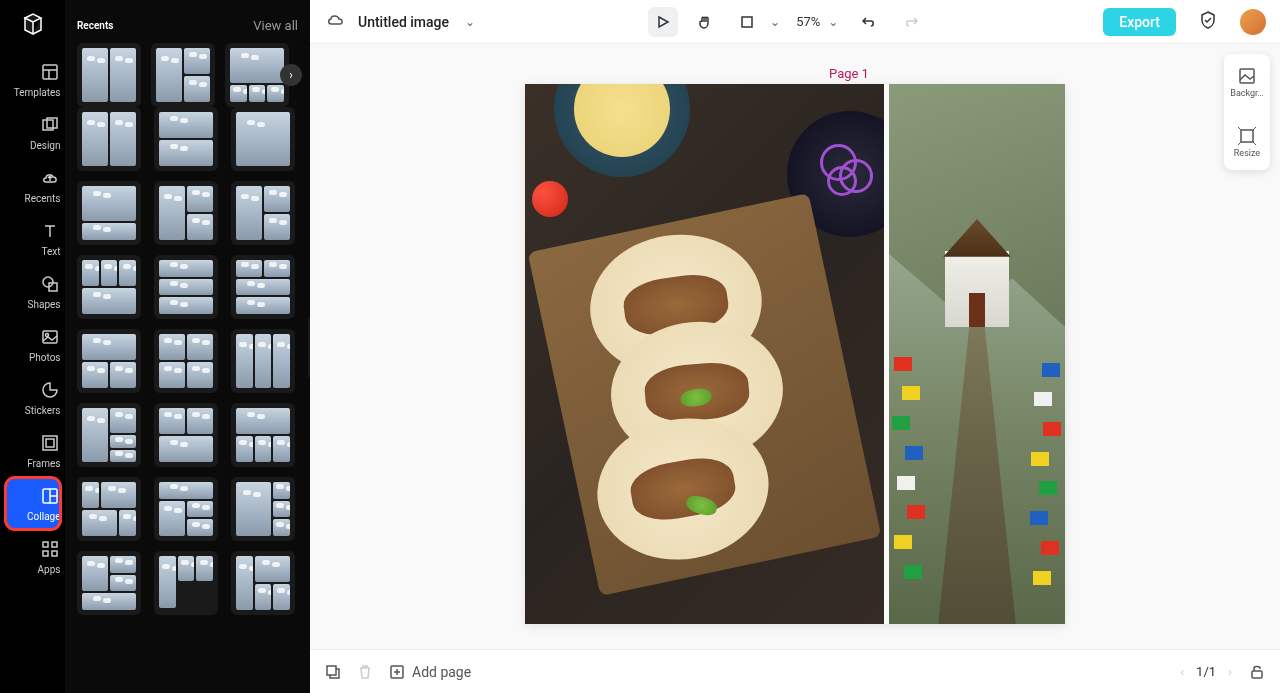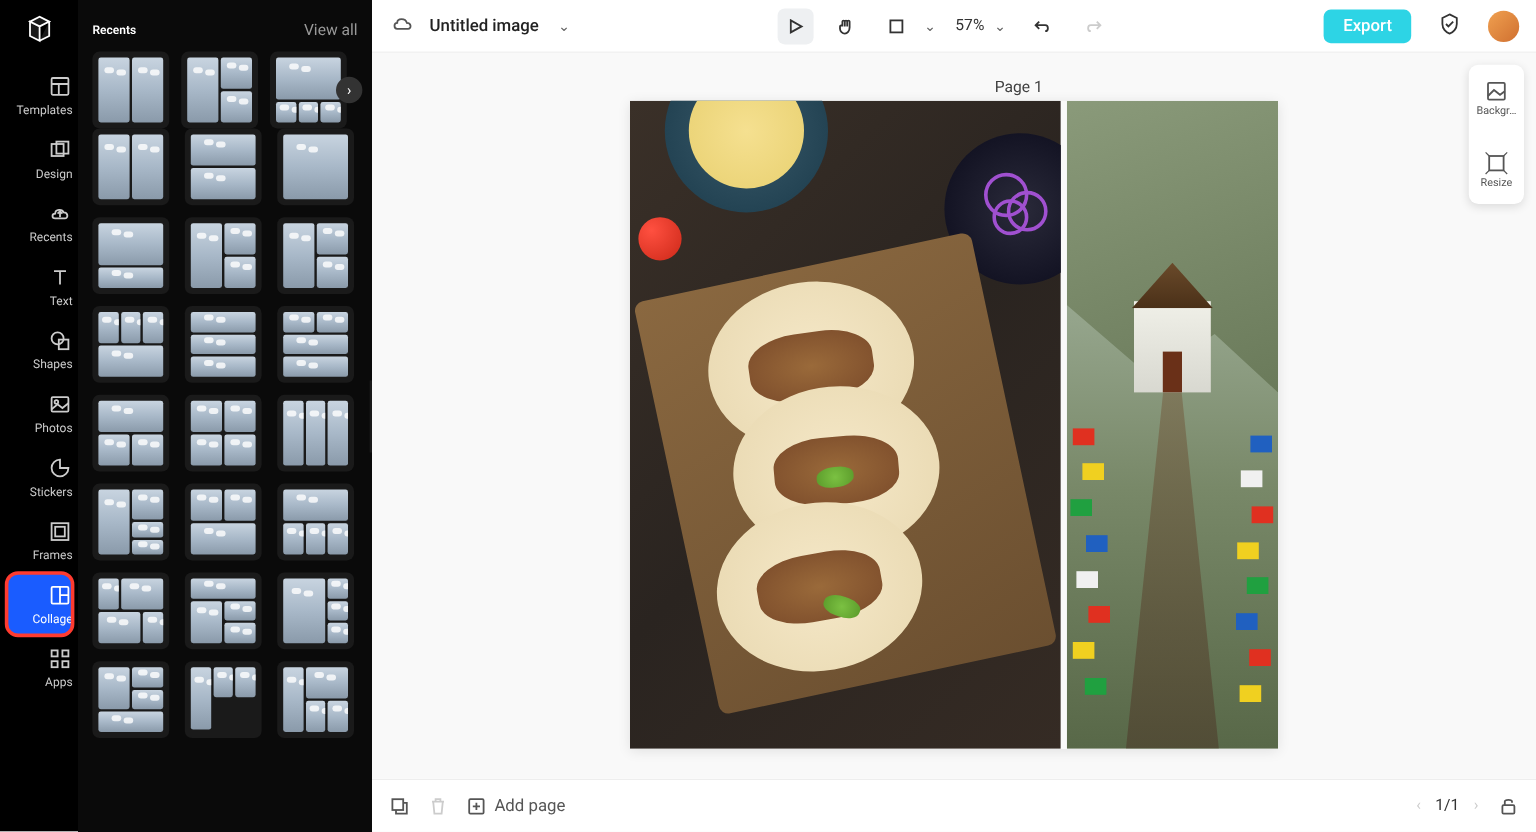--- a/index.html
+++ b/index.html
@@ -37,21 +37,21 @@
 .tb-btn { width: 30px; height: 30px; display: flex; align-items: center; justify-content: center; border-radius: 6px; cursor: pointer; color: #333; }
 .tb-btn.active { background: #eef0f2; }
 .tb-btn.disabled { color: #ccc; cursor: default; }
 .zoom-group { display: flex; align-items: center; gap: 4px; }
 .zoom-val { font-size: 13px; color: #333; }
 .export-btn { background: #2dd4e5; color: #fff; padding: 6px 16px; border-radius: 6px; font-size: 14px; font-weight: 500; cursor: pointer; margin-left: 8px; }
 .shield { margin-left: 10px; }
 .avatar { width: 26px; height: 26px; border-radius: 50%; background: linear-gradient(135deg,#f0a050,#d07030); margin-left: 10px; cursor: pointer; }
 
 .canvas-area { flex: 1; background: #f9f9f9; position: relative; display: flex; justify-content: center; align-items: flex-start; overflow: hidden; }
-.page-label { position: absolute; top: 22px; left: 519px; font-size: 13px; color: #404040; }
+.page-label { position: absolute; top: 22px; left: 519px; font-size: 13px; color: #be185d; }
 .canvas-page { margin-top: 40px; width: 540px; height: 540px; display: flex; gap: 5px; box-shadow: 0 2px 10px rgba(0,0,0,0.1); }
 .coll-left { flex: 1.02; position: relative; overflow: hidden; }
 .coll-right { flex: 0.5; position: relative; overflow: hidden; }
 
 .food-bg { position: absolute; inset: 0; background: linear-gradient(135deg,#3a3028 0%,#2a2420 50%,#352b24 100%); }
 .wood-board { position: absolute; left: 10%; top: 25%; width: 80%; height: 65%; background: linear-gradient(160deg,#8a6840,#6b4f30); border-radius: 8px; transform: rotate(-12deg); }
 .tortilla { position: absolute; border-radius: 50%; background: radial-gradient(circle,#f5e8c8,#e8d8b0); }
 .t1 { width: 48%; height: 26%; left: 18%; top: 28%; transform: rotate(-8deg); }
 .t2 { width: 48%; height: 26%; left: 24%; top: 44%; transform: rotate(-5deg); }
 .t3 { width: 48%; height: 26%; left: 20%; top: 62%; transform: rotate(-10deg); }

